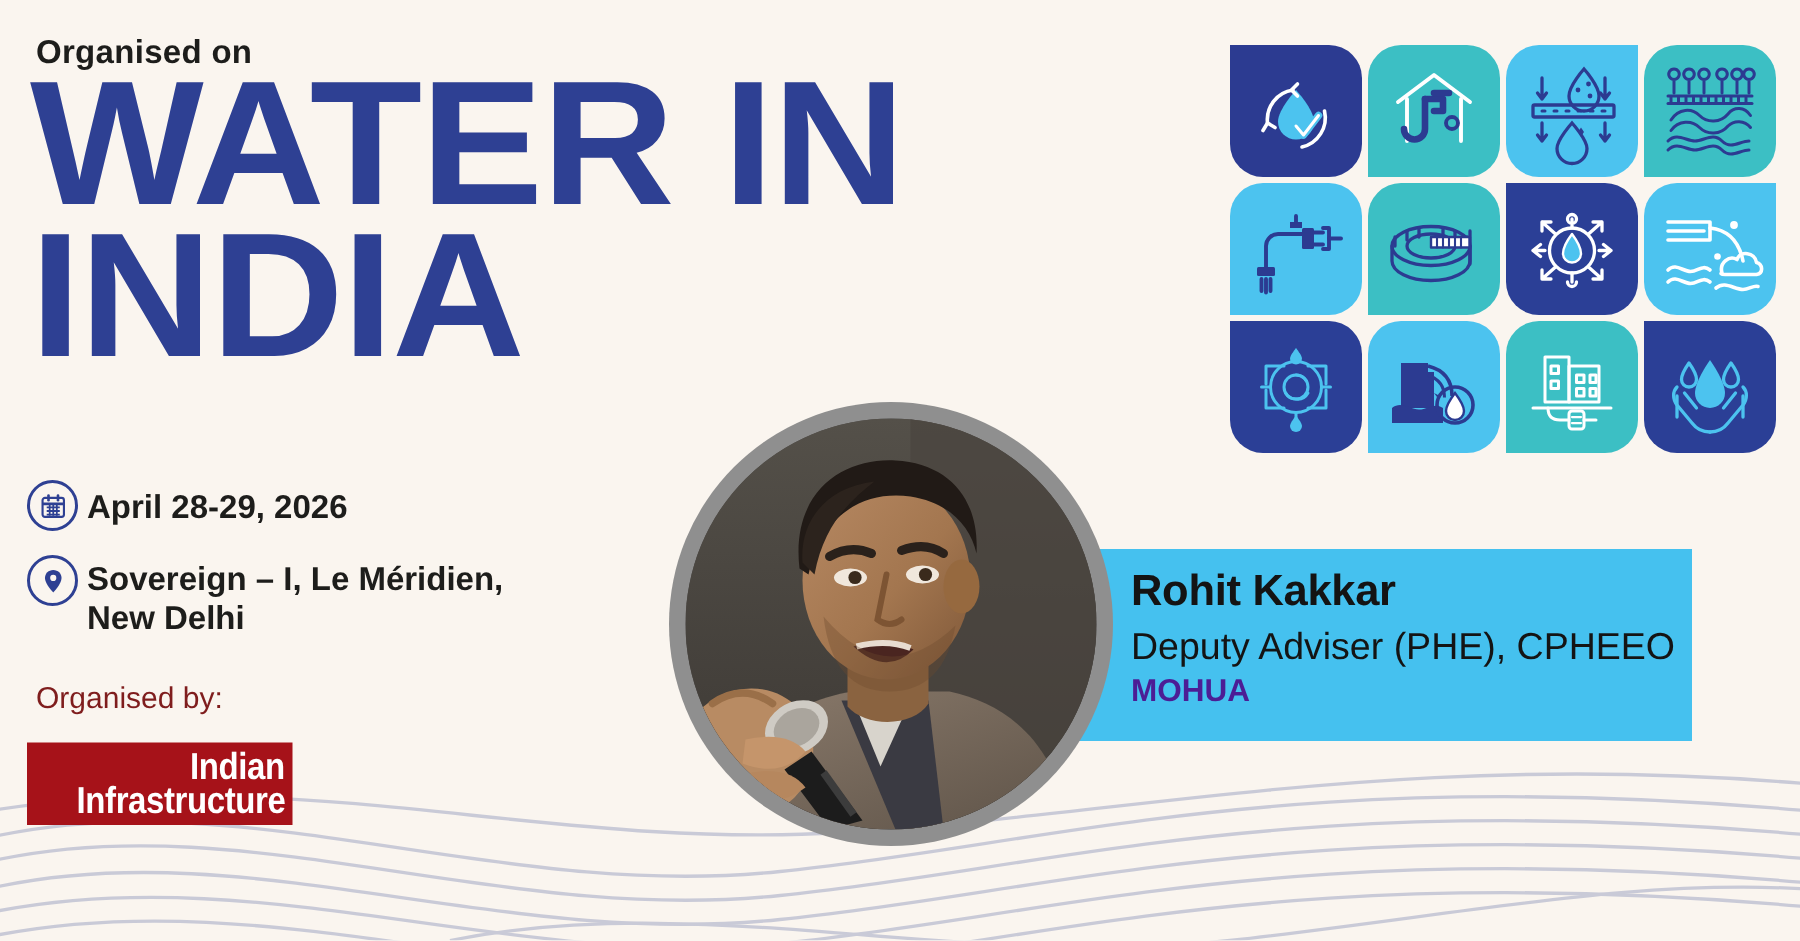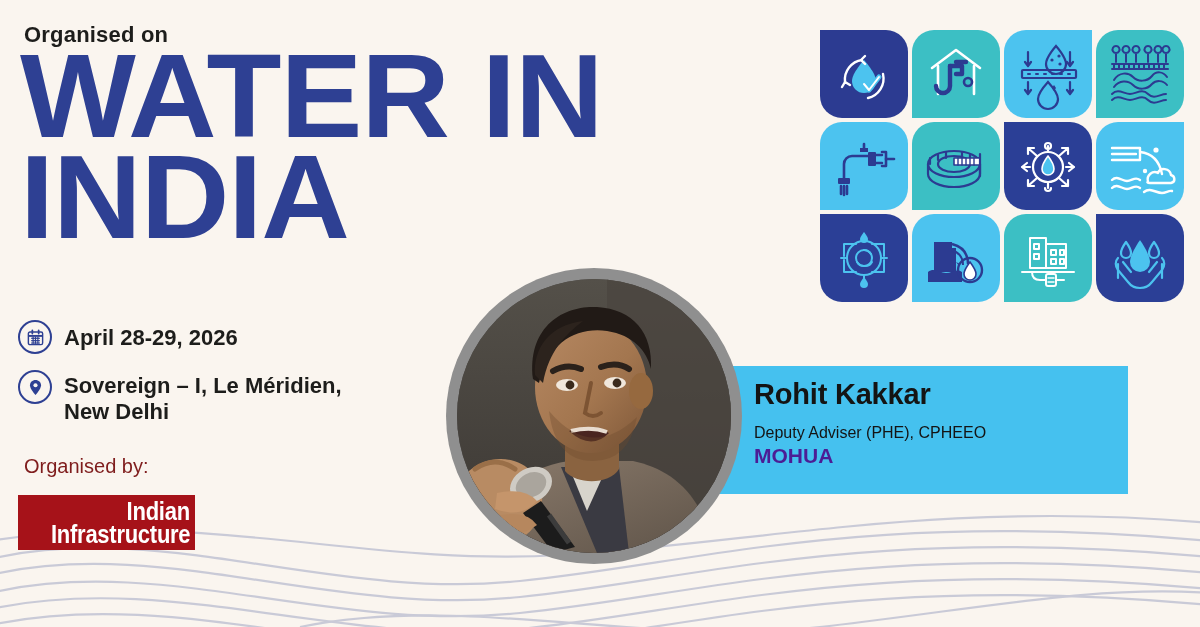--- a/index.html
+++ b/index.html
@@ -32,21 +32,21 @@
     line-height:.86;
     letter-spacing:-1px;
     transform:scaleX(1.04);
     transform-origin:left top;
   }
   .title .l2 { display:block; }
 
   
   .info-row {
     position:absolute; left:18px;
-    display:flex; align-items:flex-start; gap:12px;
+    display:flex; align-items:flex-start; gap:6px;
   }
   #row-date { top:320px; align-items:center; }
   #row-venue { top:370px; }
   .info-icon {
     width:34px; height:34px; flex:0 0 34px;
     border:2px solid #2e4093; border-radius:50%;
     display:flex; align-items:center; justify-content:center;
     background:transparent;
   }
   .info-text {
@@ -109,21 +109,21 @@
     width:415px; height:128px;
     background:#45c1ef;
     z-index:2;
     padding:12px 0 0 41px;
   }
   .sp-name {
     font-size:29px; font-weight:bold; color:#141414;
     line-height:1.15; letter-spacing:-.2px;
   }
   .sp-role {
-    font-size:16px; color:#141414; line-height:1.25; margin-top:12px;
+    font-size:25px; color:#141414; line-height:1.25; margin-top:5px;
   }
   .sp-org {
     font-size:21px; font-weight:bold; color:#4c1d95; line-height:1.25;
   }
 </style>
 </head>
 <body>
 
 <svg id="wave-bg" viewBox="0 0 1200 130" preserveAspectRatio="none">
   <g fill="none" stroke="#c9cad7" stroke-width="2.2">

